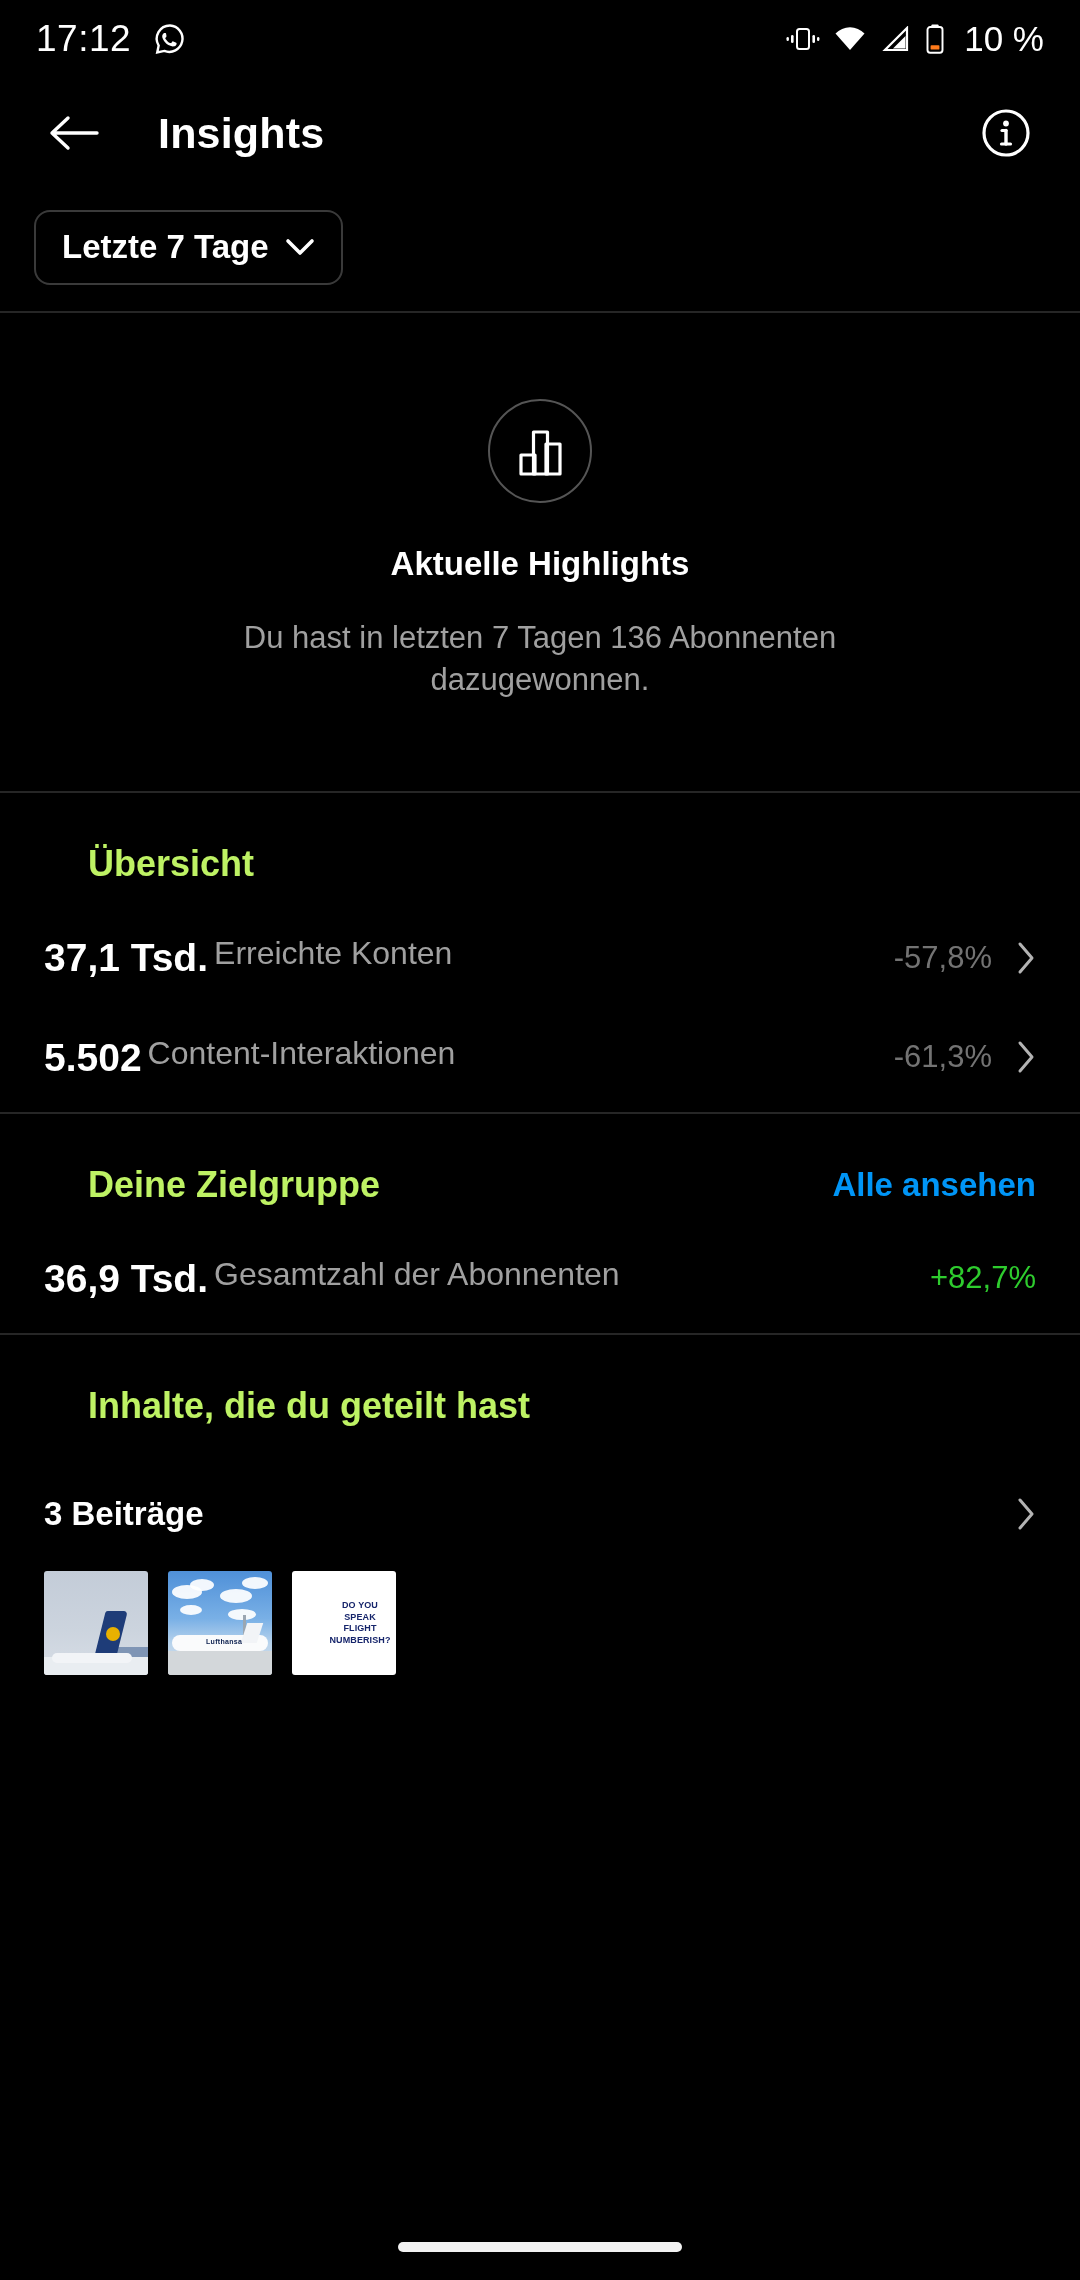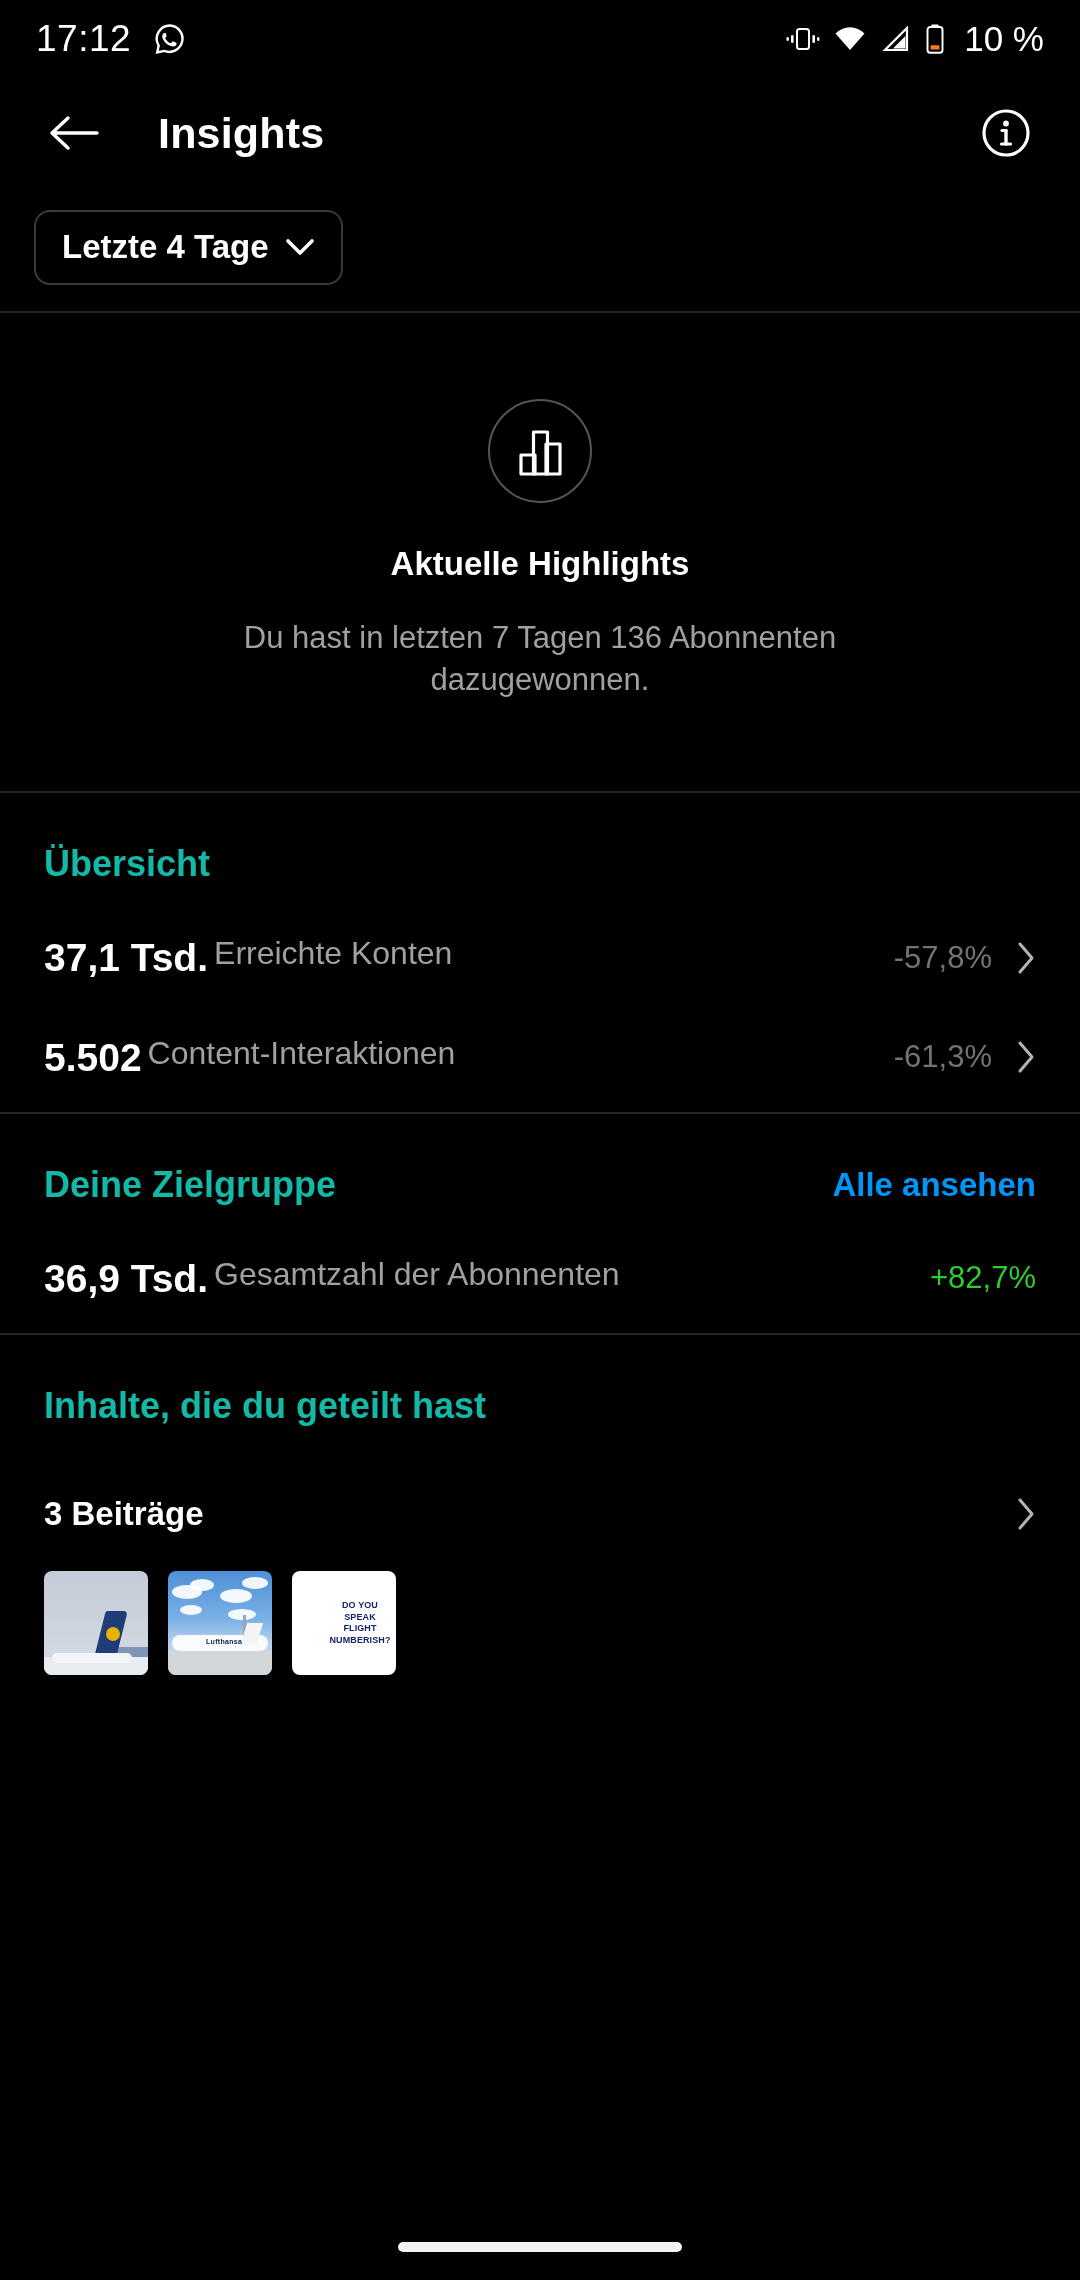--- a/index.html
+++ b/index.html
@@ -63,21 +63,21 @@
     font-size:31px; color:#a0a0a0; line-height:1.36;
     max-width:720px; margin:16px auto; font-weight:400;
   }
 
   
   .section { padding:0 44px; }
   .section-head {
     display:flex; align-items:center; justify-content:space-between;
     padding:50px 0 28px 0;
   }
-  .section-title { font-size:36px; font-weight:700; color:#14b8a6; }
+  .section-title { font-size:36px; font-weight:700; color:#bef264;margin-left:44px; }
   .section-action { font-size:33px; font-weight:700; }
 
   .metric-row {
     display:flex; align-items:center; justify-content:space-between;
     padding:22px 0 32px 0;
   }
   .metric-left { display:flex; flex-direction:row; gap:6px; }
   .metric-value { font-size:39px; font-weight:700; color:#fff; line-height:1.16; }
   .metric-label { font-size:32px; color:#a0a0a0; font-weight:400; line-height:1.18; }
   .metric-right { display:flex; align-items:center; gap:24px; }
@@ -86,21 +86,21 @@
   .delta-pos { color:#2ecc2e; }
 
   .posts-head {
     display:flex; align-items:center; justify-content:space-between;
     padding:40px 0 28px 0;
   }
   .posts-count { font-size:33px; font-weight:700; color:#fff; }
 
   .thumbs { display:flex; gap:20px; padding:10px 0 0 0; }
   .thumb {
-    width:104px; height:104px; border-radius:8px; overflow:hidden;
+    width:104px; height:104px; border-radius:3px; overflow:hidden;
     position:relative; flex:0 0 auto;padding-left:32px;
   }
   
   .thumb-1 { background:linear-gradient(180deg,#c3ccd8 0%,#ccd4de 58%,#d8dee6 100%); }
   .t1-tail {
     position:absolute; right:26px; bottom:18px; width:22px; height:46px;
     background:#1e3c78; transform:skewX(-14deg); border-radius:2px 4px 0 0;
   }
   .t1-dot { position:absolute; right:28px; bottom:34px; width:14px; height:14px;
     background:#e8b100; border-radius:50%; }
@@ -202,21 +202,21 @@
           <path d="M26 23.5 V37" stroke="#fff" stroke-width="3.4" stroke-linecap="round"></path>
           <path d="M21.5 37 H30.5" stroke="#fff" stroke-width="3.2" stroke-linecap="round"></path>
           <path d="M22 23.5 H26" stroke="#fff" stroke-width="3.2" stroke-linecap="round"></path>
         </svg>
       </span>
     </div>
   </div>
 
   <div class="filter-row">
     <div class="chip">
-      <span class="chip-label">Letzte 4 Tage</span>
+      <span class="chip-label">Letzte 7 Tage</span>
       <span>
         <svg class="ic" width="30" height="20" viewBox="0 0 30 20">
           <path d="M3 4 L15 16 L27 4" fill="none" stroke="#fff" stroke-width="3.6" stroke-linecap="round" stroke-linejoin="round"></path>
         </svg>
       </span>
     </div>
   </div>
 
   <div class="divider"></div>
 

